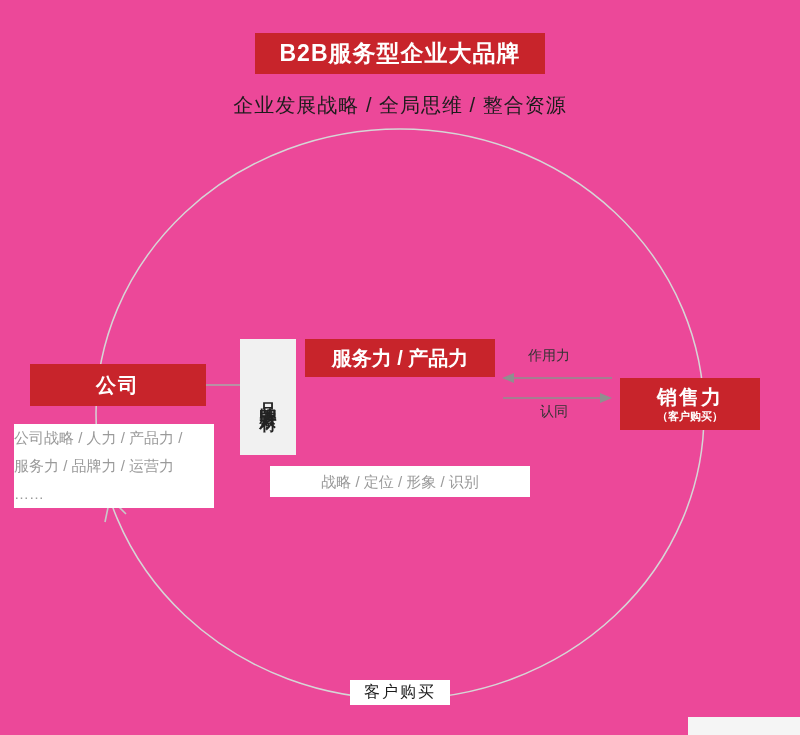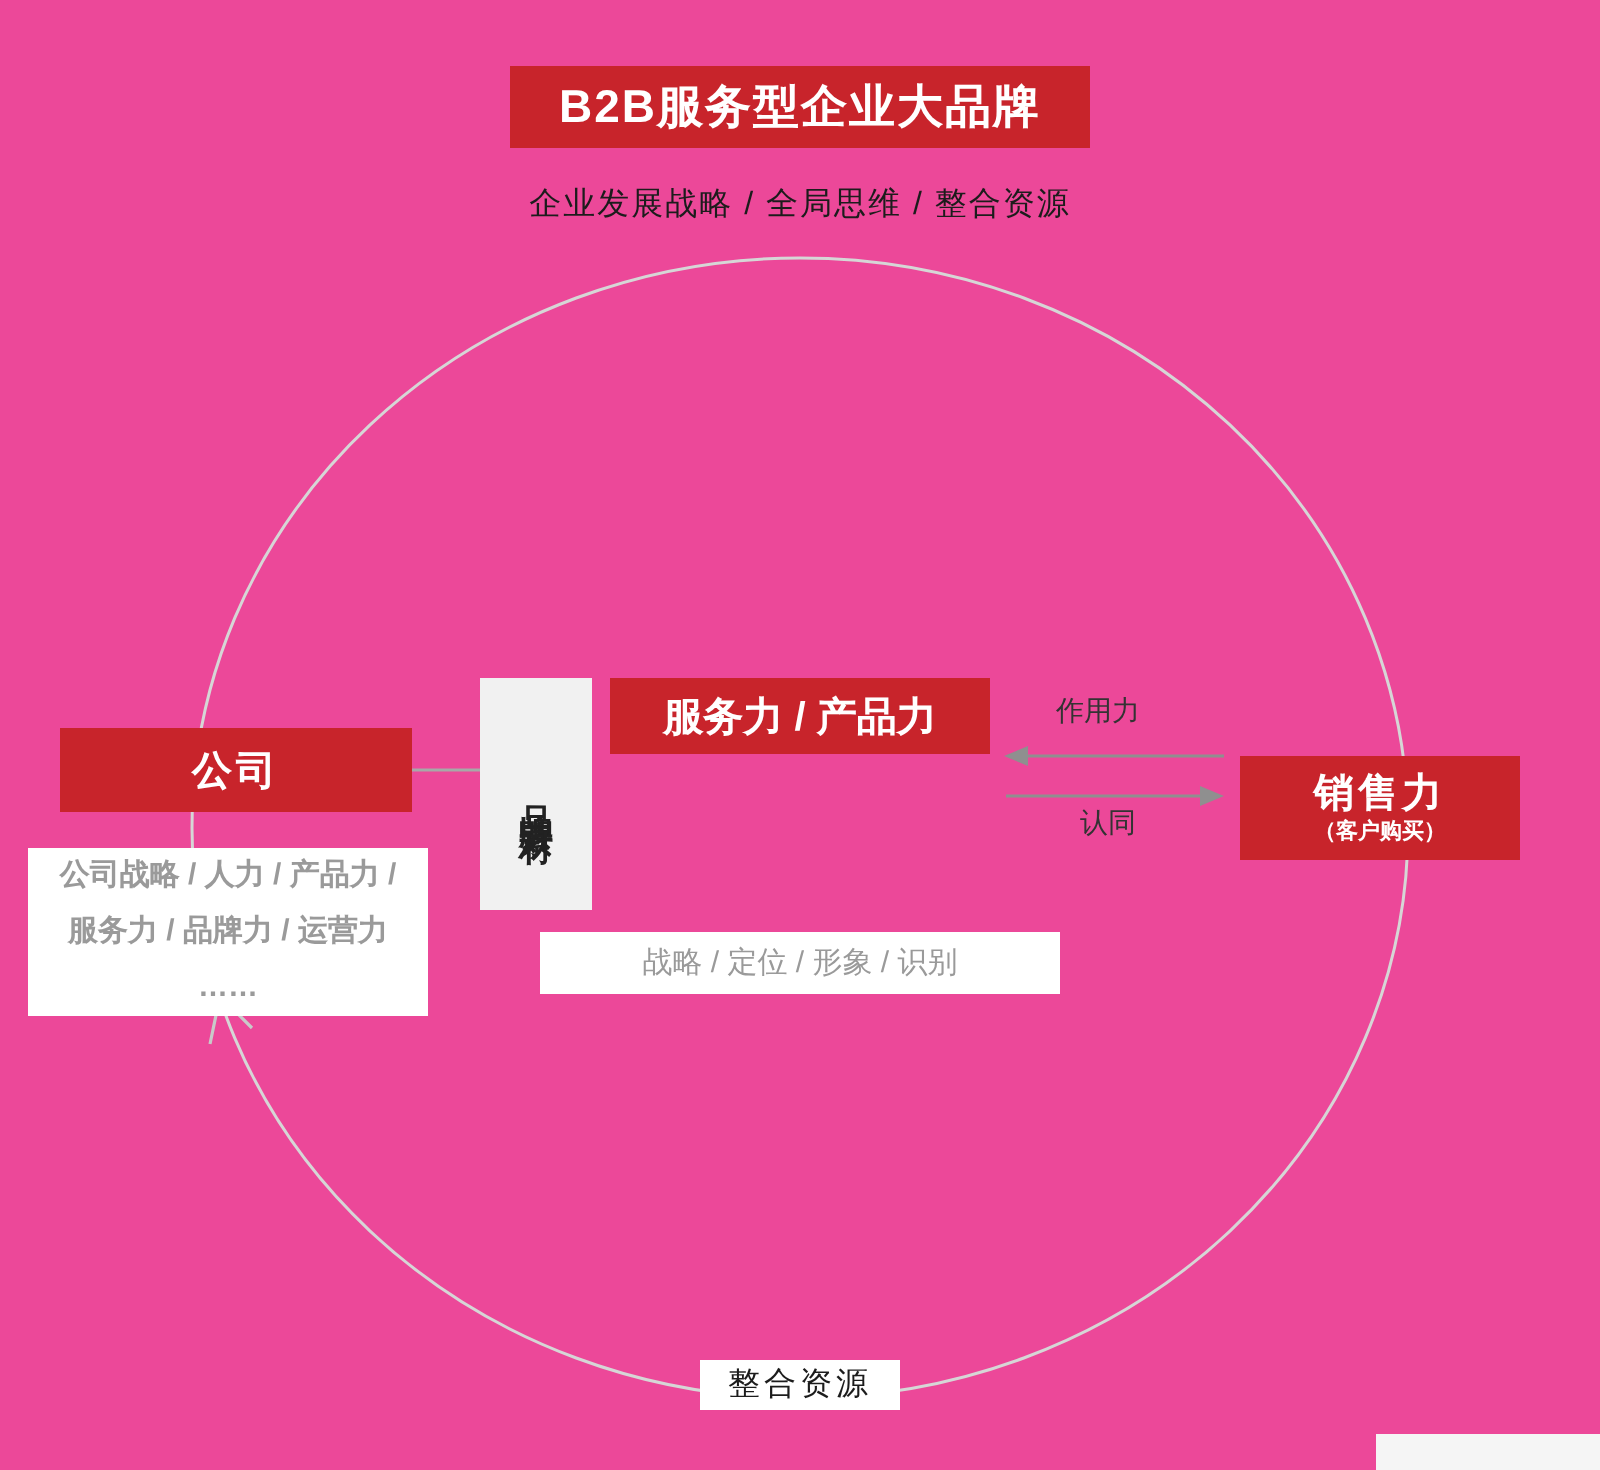--- a/index.html
+++ b/index.html
@@ -23,31 +23,30 @@
     justify-content:center;
     z-index:2;
   }
   #title-box{
     left:255px;top:33px;width:290px;height:41px;
     font-size:23px;letter-spacing:1px;
   }
   #subtitle{
     left:0;top:92px;width:800px;
     text-align:center;
-    font-size:16px;color:#1c1c1c;letter-spacing:1px;
+    font-size:20px;color:#1c1c1c;letter-spacing:1px;
     z-index:2;
   }
   #company-box{left:30px;top:364px;width:176px;height:42px;font-size:20px;letter-spacing:2px;font-family:Liberation Serif, serif;}
   #company-details{
     left:14px;top:424px;width:200px;
-    text-align:center;
+    text-align:left;
     font-size:15px;line-height:28px;
     color:#9a9a9a;background:#ffffff;
     z-index:2;
-    font-weight:bold;
   }
   #material-box{
     left:240px;top:339px;width:56px;height:116px;
     background:#f1f1f1;color:#222222;
     display:flex;align-items:center;justify-content:center;
     font-size:17px;font-weight:bold;
     z-index:2;
   }
   #material-label{
     writing-mode:vertical-rl;
@@ -139,17 +138,17 @@
 
   <div id="sales-box" class="red-box">
     <span id="sales-label">销售力</span>
     <span id="sales-sublabel">（客户购买）</span>
   </div>
 
   <div id="arrow-top-label" class="arrow-label">作用力</div>
 
   <div id="arrow-bottom-label" class="arrow-label">认同</div>
 
-  <div id="cycle-label" class="abs">整合资源</div>
+  <div id="cycle-label" class="abs">客户购买</div>
 
   <div id="watermark-strip" class="abs"></div>
 
 </div>
 
 </body></html>

